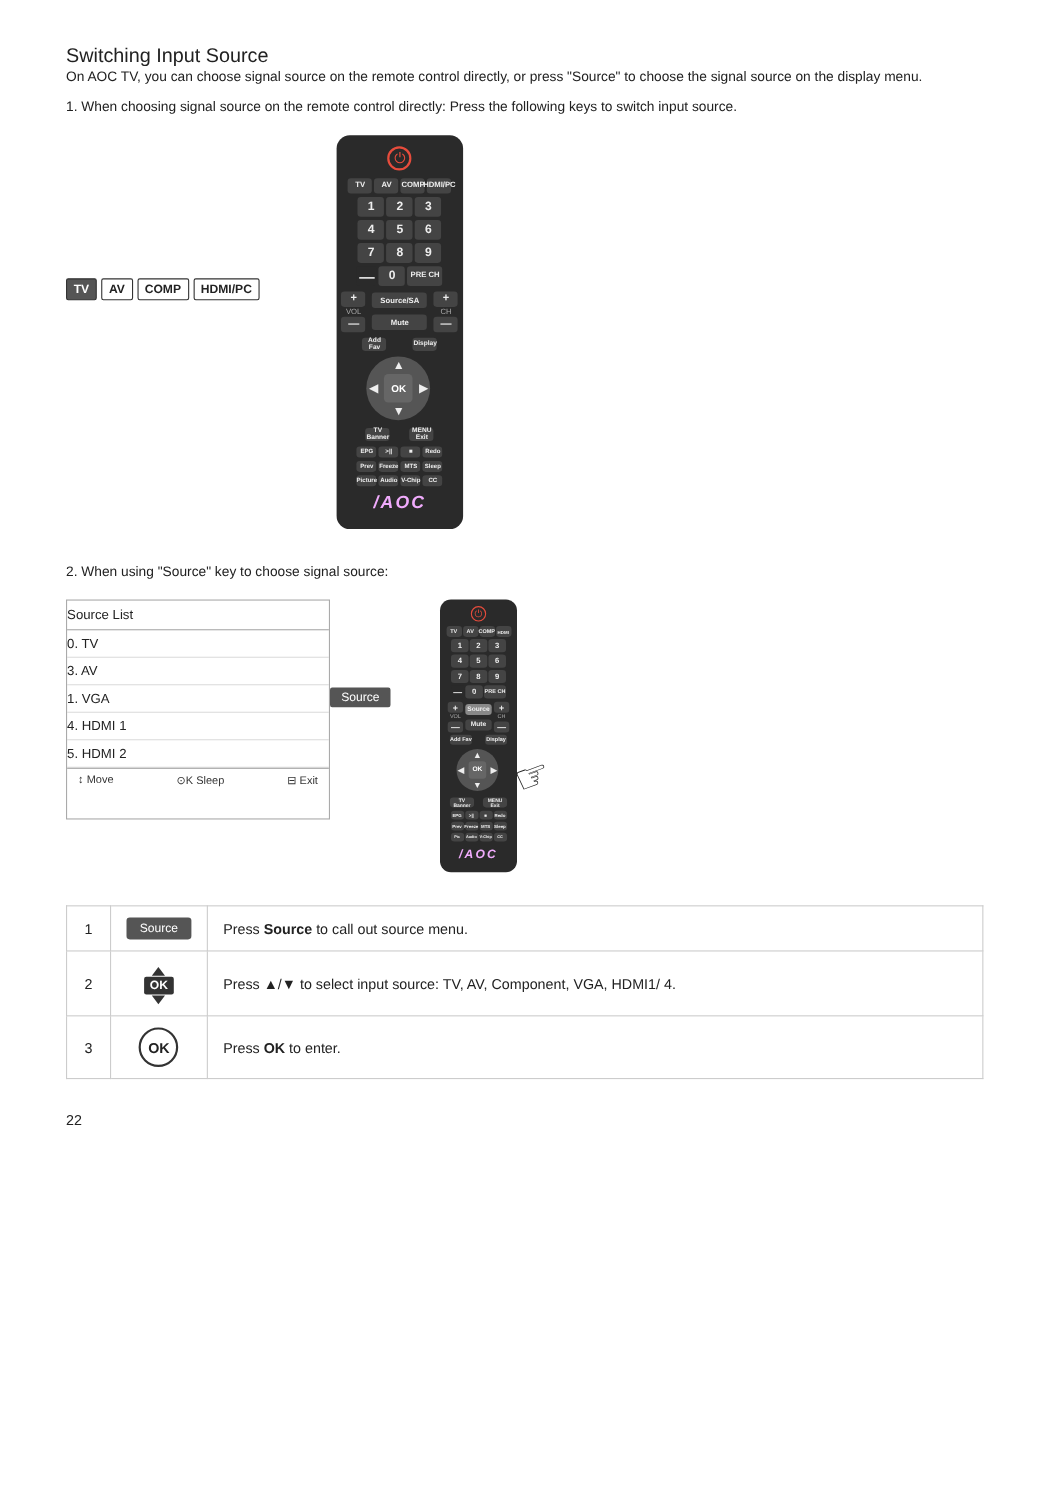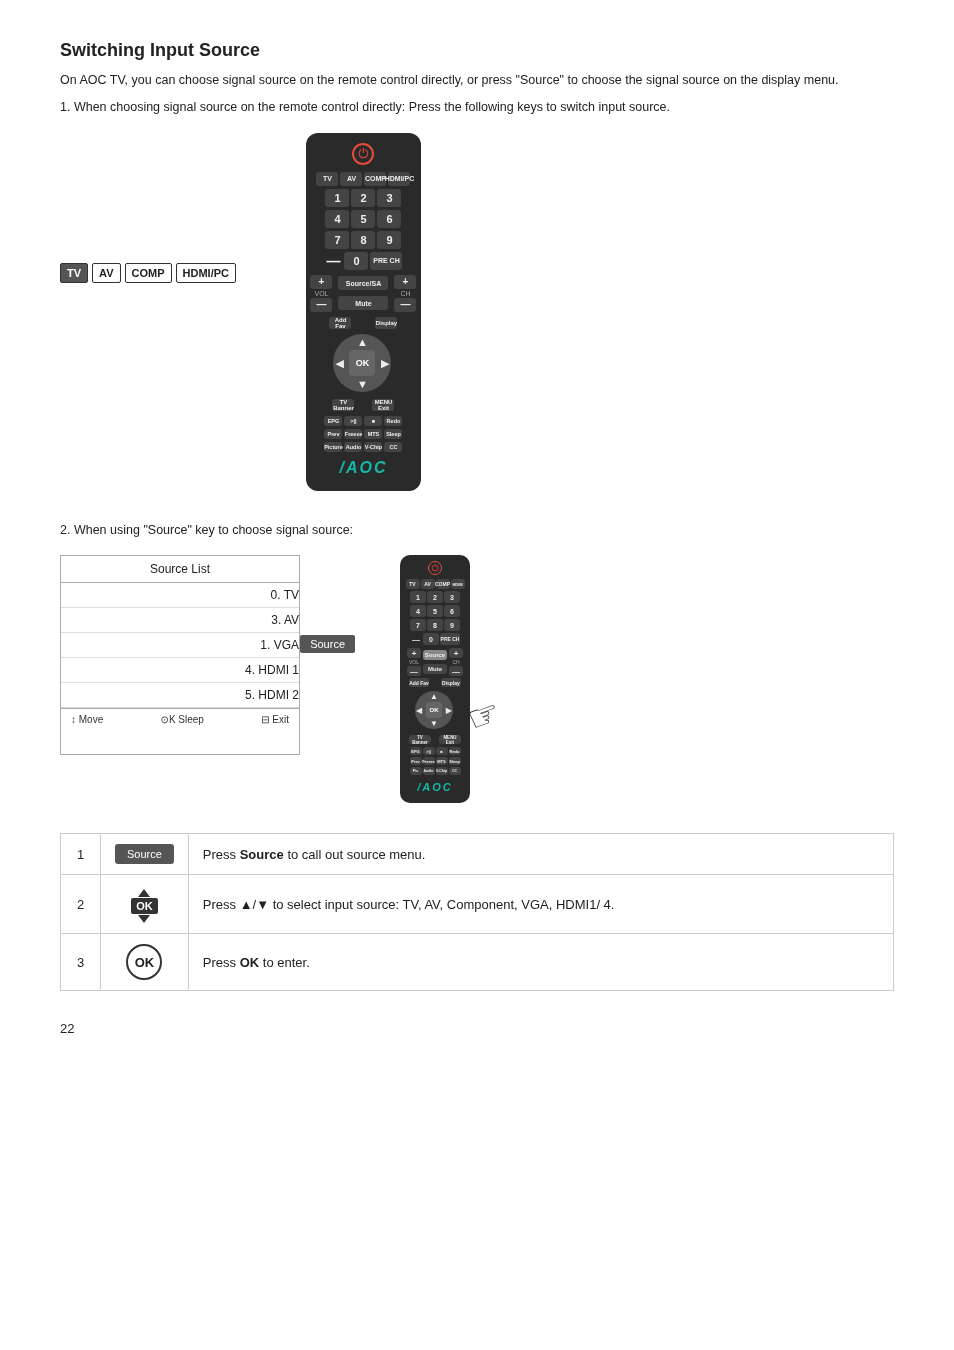--- a/index.html
+++ b/index.html
@@ -8,22 +8,21 @@
       font-family: Arial, sans-serif;
       font-size: 13px;
       color: #222;
       width: 954px;
       min-height: 1350px;
       padding: 40px 60px;
     }
 
     h1 {
       font-size: 18px;
-      font-weight: bold;
-      margin-bottom: 10px;
+      font-weight: normal;
     }
 
     p.intro {
       font-size: 12.5px;
       margin-bottom: 8px;
       line-height: 1.5;
     }
 
     .step-text {
       font-size: 12.5px;
@@ -199,21 +198,21 @@
 
     .remote-btn.tiny {
       width: 18px;
       height: 10px;
       font-size: 5.5px;
     }
 
     .remote-aoc {
       font-size: 16px;
       font-weight: bold;
-      color: #14b8a6;
+      color: #f0abfc;
       font-style: italic;
       letter-spacing: 2px;
       margin-top: 4px;
     }
 
     
     .section2 {
       display: flex;
       align-items: flex-start;
       gap: 20px;
@@ -223,28 +222,28 @@
 
     .source-list-box {
       border: 1px solid #aaa;
       width: 240px;
       min-height: 200px;
       padding: 0;
       position: relative;
     }
 
     .source-list-title {
-      text-align: center;
+      text-align: left;
       padding: 6px 0;
       font-size: 12px;
       border-bottom: 1px solid #aaa;
     }
 
     .source-list-item {
-      text-align: right;
+      text-align: left;
       padding: 5px 0;
       font-size: 12px;
       border-bottom: 1px solid #ddd;
     }
 
     .source-list-item:last-of-type {
       border-bottom: none;
     }
 
     .source-list-footer {

